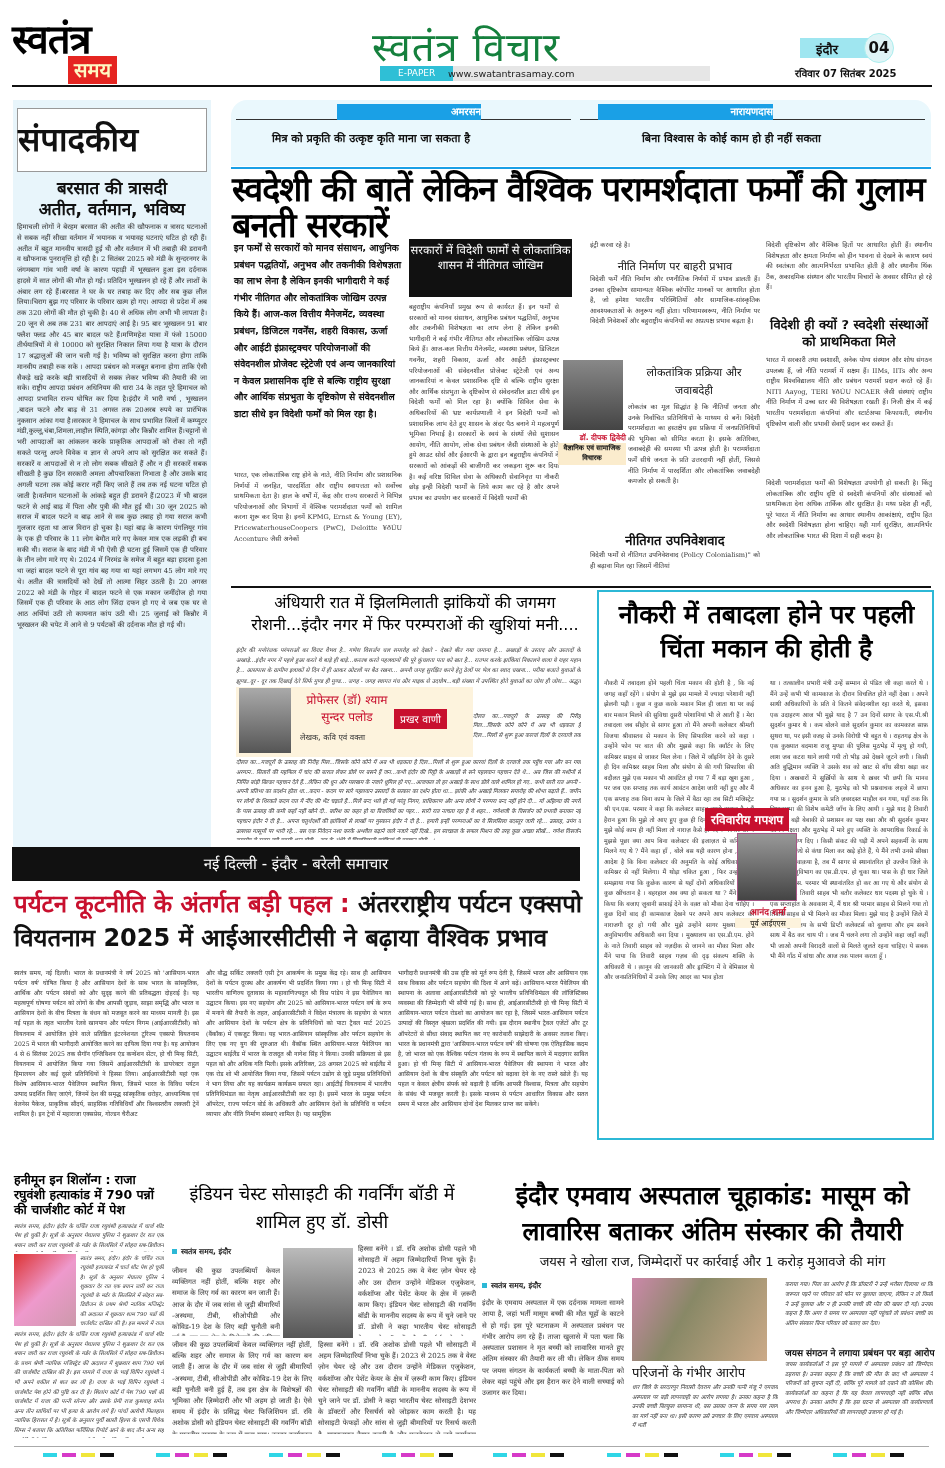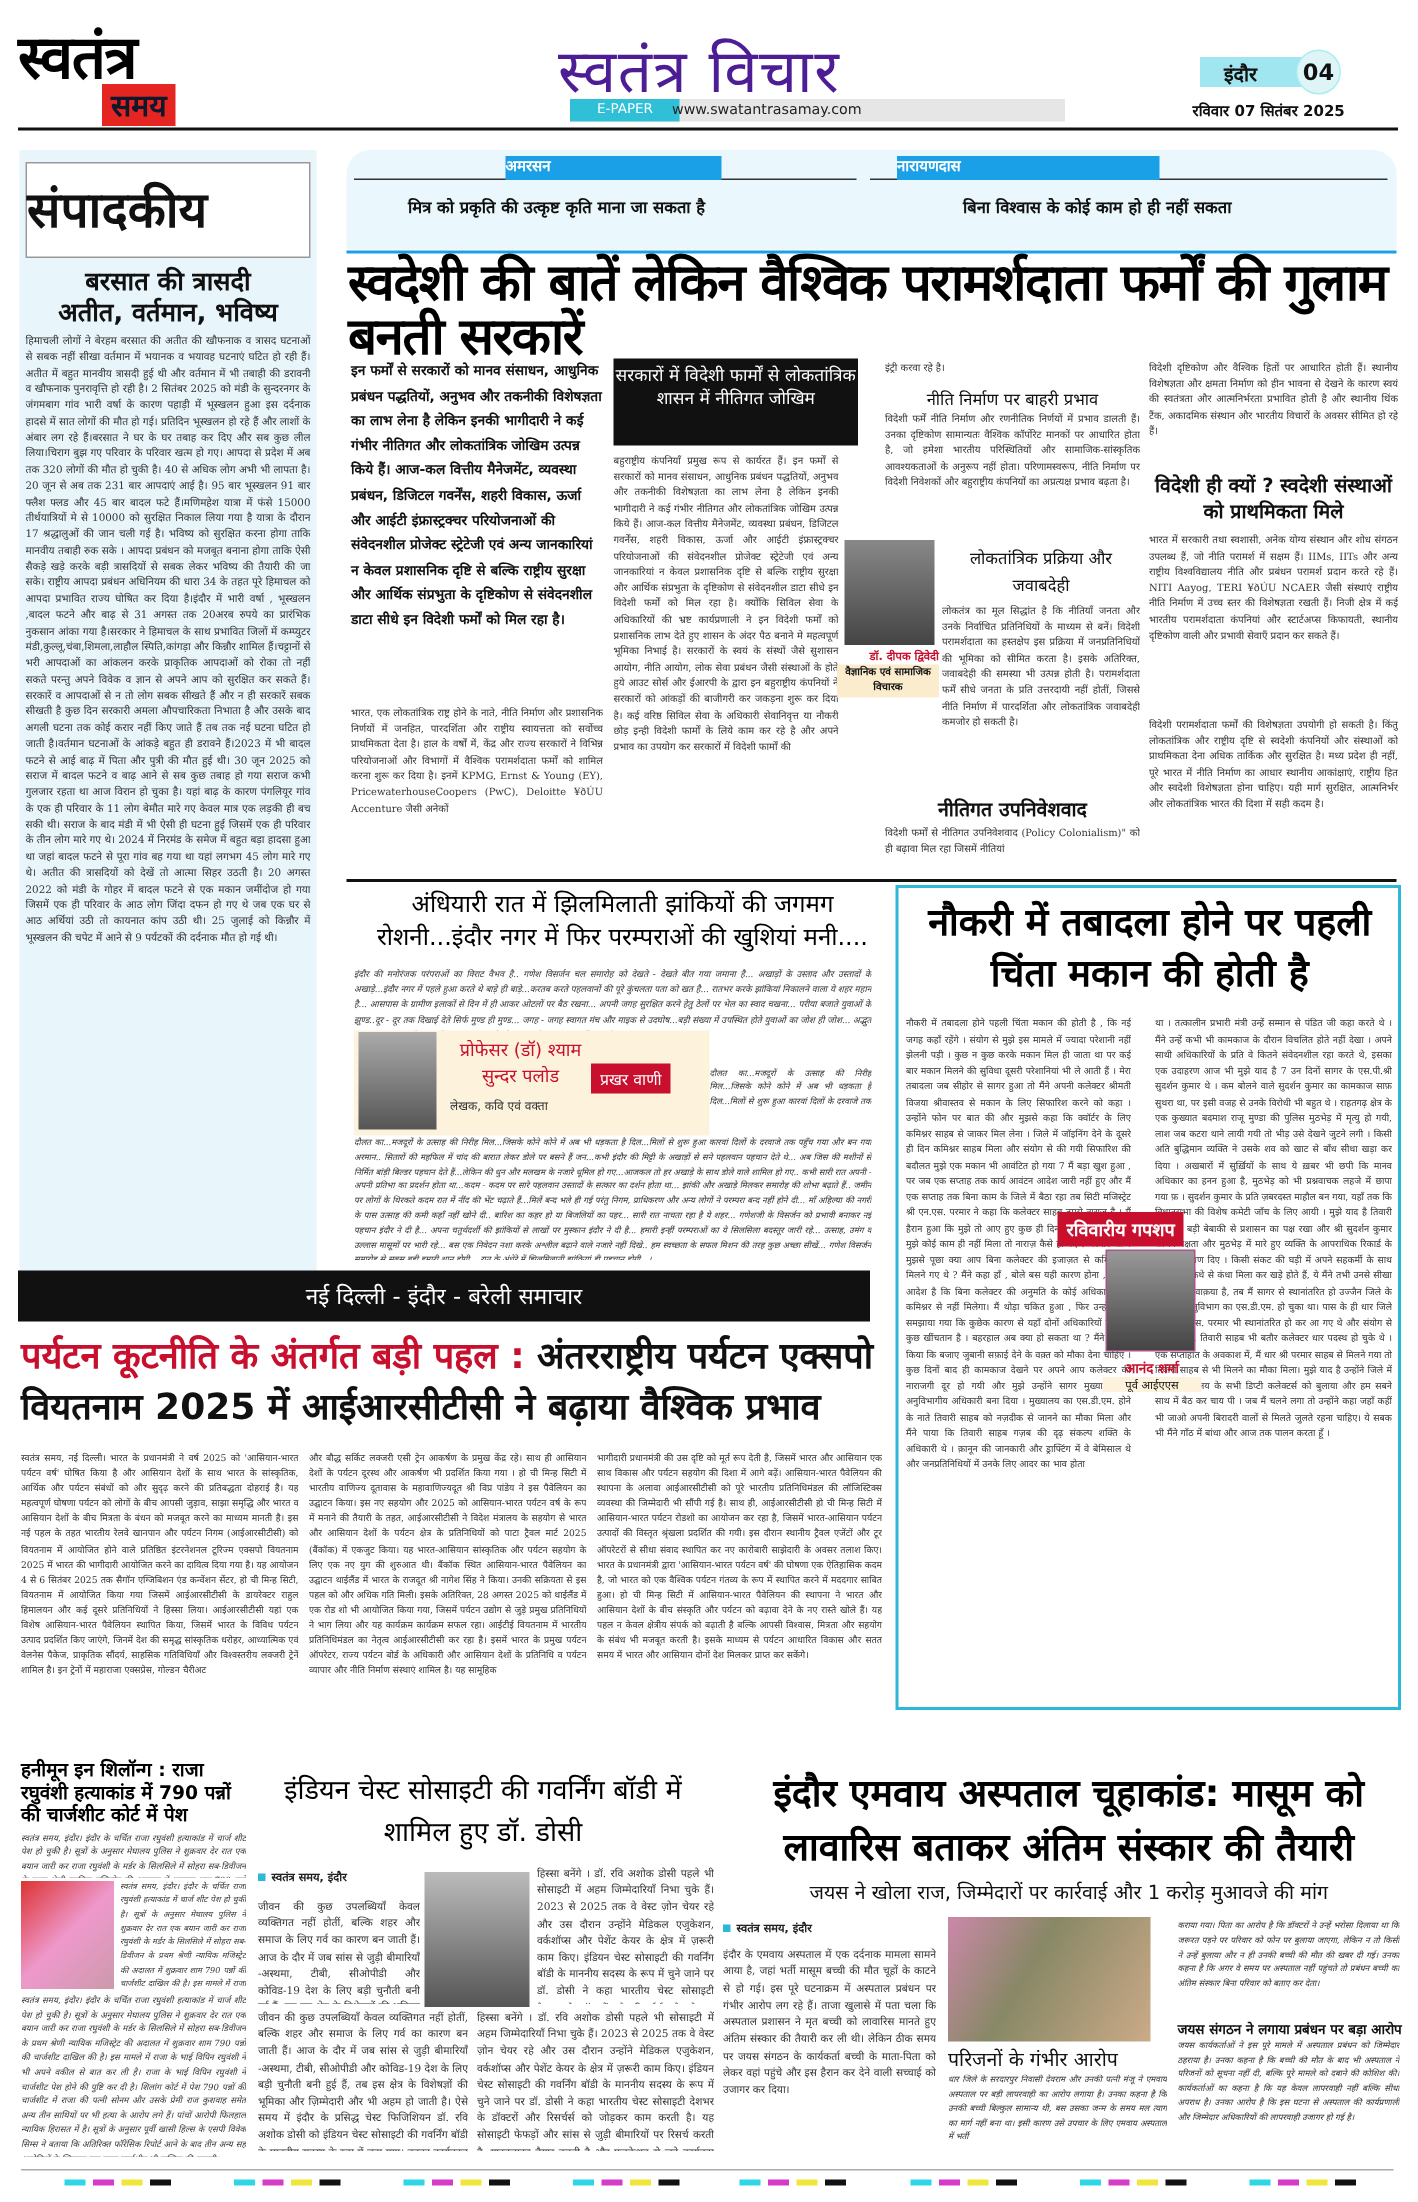--- a/index.html
+++ b/index.html
@@ -3,39 +3,39 @@
 <meta charset="utf-8">
 <style>
 *{box-sizing:border-box;margin:0;padding:0}
 body{width:945px;height:1468px;background:#fff;font-family:"DejaVu Sans","Liberation Sans",sans-serif;color:#111;position:relative;overflow:hidden}
 .abs{position:absolute}
 .body-text{font-family:"DejaVu Serif","Liberation Serif",serif;font-size:6.6px;line-height:10.6px;color:#333;text-align:justify;overflow:hidden}
 .hl{font-family:"DejaVu Sans",sans-serif;font-weight:bold;color:#000;line-height:1.05}
 
 
 .logo-top{left:12px;top:18px;font-size:40px;font-weight:bold;letter-spacing:-1px}
-.logo-bot{left:68px;top:56px;background:#e52521;color:#0f172a;font-size:20px;font-weight:bold;padding:0 6px;height:28px;line-height:28px}
-.mast-title{left:372px;top:18px;font-size:40px;font-weight:normal;color:#4c1d95;letter-spacing:1px}
+.logo-bot{left:68px;top:56px;background:#e52521;color:#fef9c3;font-size:20px;font-weight:bold;padding:0 6px;height:28px;line-height:28px}
+.mast-title{left:372px;top:18px;font-size:40px;font-weight:normal;color:#15803d;letter-spacing:1px}
 .urlbar{left:380px;top:66px;width:330px;height:15px;background:#e6e6e6}
 .epaper{left:380px;top:66px;height:15px;background:#2fbfd6;color:#fff;font-size:9px;line-height:15px;padding:0 18px}
 .url{left:448px;top:66px;font-size:9.5px;line-height:15px;color:#222}
 .city-box{left:800px;top:38px;width:88px;height:20px;background:#9fe6f0}
 .city{left:816px;top:40px;font-size:13px;font-weight:bold}
 .page-circle{left:864px;top:33px;width:30px;height:30px;border-radius:50%;background:#dff4f6;border:1px solid #aee;font-size:15px;font-weight:bold;line-height:28px;text-align:center}
 .date{left:795px;top:66px;font-size:10px;font-weight:bold}
 .rule{left:12px;top:85px;width:920px;height:2px;background:#111}
 
 
 .sidebar{left:13px;top:100px;width:198px;height:753px;background:#e8f5fb}
 .samp-box{left:17px;top:108px;width:190px;height:64px;background:#fff;border:1px solid #999;text-align:left;font-size:33px;font-weight:bold;line-height:62px}
 .ed-head{left:13px;top:178px;width:198px;text-align:center;font-size:17px;font-weight:bold;line-height:21px}
 
 
 .qband{left:231px;top:100px;width:700px;height:66px;background:#eaf8fd;border-radius:16px 16px 0 0}
-.qlabel{top:104px;height:16px;background:#1aa0e6;color:#fff;font-size:10px;font-weight:bold;text-align:left;line-height:16px}
+.qlabel{top:104px;height:16px;background:#1aa0e6;color:#fff;font-size:10px;font-weight:bold;text-align:right;line-height:16px}
 .qline{top:119px;height:1px;background:#333}
 .qtext{top:130px;font-size:11px;font-weight:bold;color:#111}
 .blue-rule{left:231px;top:167px;width:700px;height:2px;background:#1aa0e6}
 .main-hl{left:232px;top:172px;font-size:34px;letter-spacing:-1px}
 .lead{left:234px;top:240px;width:168px;font-size:9.2px;font-weight:bold;line-height:16.6px;color:#111}
 .black-box{left:409px;top:239px;width:163px;height:58px;background:#111;color:#fff;font-size:11.5px;line-height:15px;text-align:center;padding-top:4px}
 .author1-photo{left:563px;top:360px;width:60px;height:70px;background:linear-gradient(#888,#444)}
 .author1-name{left:558px;top:432px;width:68px;font-size:7.5px;color:#c8102e;font-weight:bold;text-align:right}
 .author1-role{left:558px;top:443px;width:68px;height:22px;background:#fbeccd;font-size:6.8px;text-align:center;line-height:10px;font-weight:bold}
 .sub{font-size:11px;font-weight:normal;color:#111;text-align:center}

